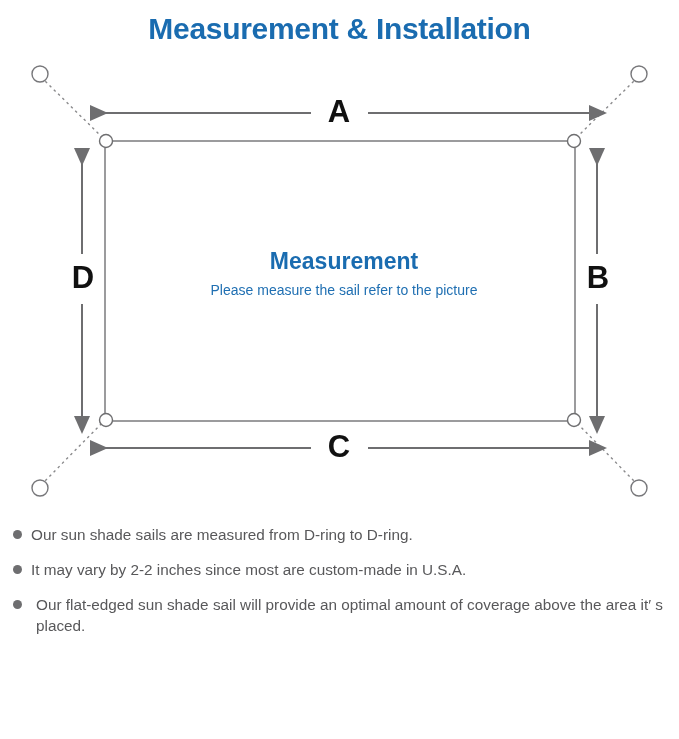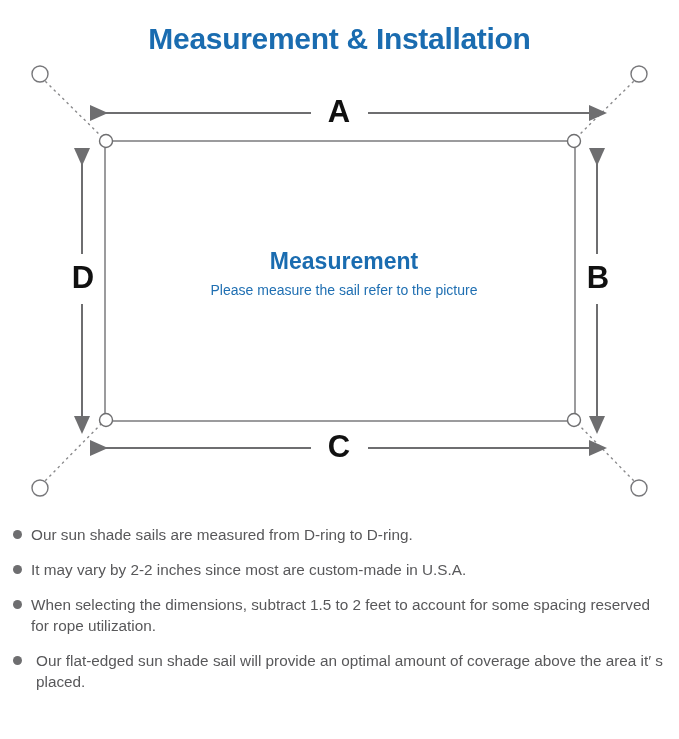--- a/index.html
+++ b/index.html
@@ -21,21 +21,21 @@
     position: absolute;
     left: 0;
     top: 0;
     width: 679px;
     text-align: center;
     font-size: 30px;
     font-weight: bold;
     color: #1a6cb0;
     letter-spacing: -0.3px;
     line-height: 38px;
-    padding-top: 20px;
+    padding-top: 10px;
     white-space: nowrap;
   }
 
   
   .diagram-wrap {
     position: absolute;
     left: 0;
     top: 46px;
     width: 679px;
     height: 470px;
@@ -172,19 +172,15 @@
   <div class="note-item">
     <span class="note-bullet"></span>
     <span class="note-text">Our sun shade sails are measured from D-ring to D-ring.</span>
   </div>
   <div class="note-item">
     <span class="note-bullet"></span>
     <span class="note-text">It may vary by 2-2 inches since most are custom-made in U.S.A.</span>
   </div>
   <div class="note-item">
     <span class="note-bullet"></span>
-    <span class="note-text">When selecting the dimensions, subtract 1.5 to 2 feet to account for some spacing reserved for rope utilization.</span>
-  </div>
-  <div class="note-item">
-    <span class="note-bullet"></span>
     <span class="note-text">Our flat-edged sun shade sail will provide an optimal amount of coverage above the area it′ s placed.</span>
   </div>
 </div>
 
 </body></html>

